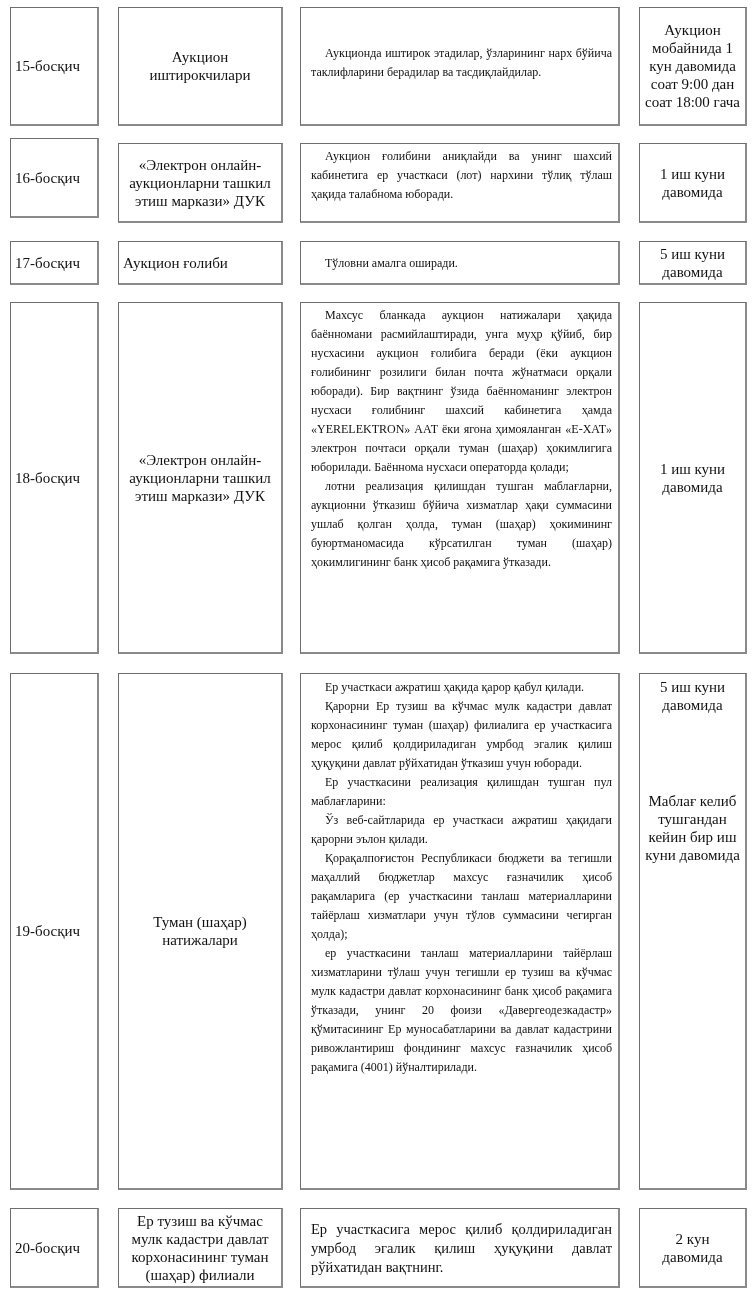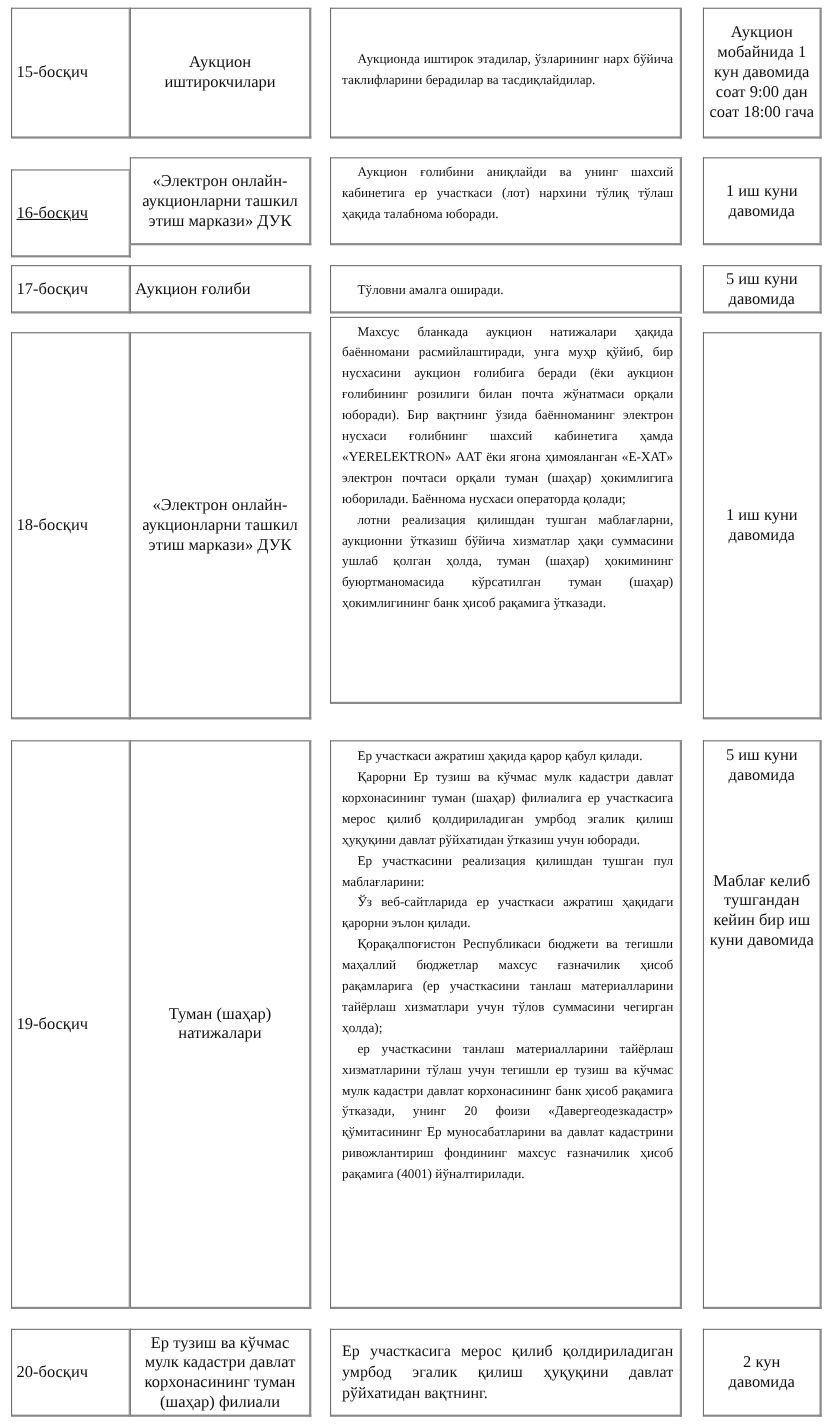--- a/index.html
+++ b/index.html
@@ -19,21 +19,21 @@
     .center {
       display: flex; align-items: center; justify-content: flex-start;
       text-align: center; font-size: 15px; line-height: 18px;
       padding: 2px 4px;
     }
     .text {
       font-size: 12px; line-height: 19px;
       text-align: justify; padding: 6px 6px 4px 10px;
     }
     .text p { margin: 0; text-indent: 14px; text-align: justify; }
-    .c1 { left: 10px; width: 109px; }
+    .c1 { left: 10px; width: 89px; }
     .c2 { left: 118px; width: 165px; }
     .c3 { left: 300px; width: 320px; }
     .c4 { left: 639px; width: 108px; }
     .dur { font-size: 15px; line-height: 18px; }
     .r20 .text { font-size: 14.5px; line-height: 19px; }
   </style>
 </head>
 <body>
 
 <div>
@@ -45,21 +45,21 @@
     </div>
   <div class="box c3 text" style="top:7px;height:119px;padding-top:36px;">
       <p>Аукционда иштирок этадилар, ўзларининг нарх бўйича таклифларини берадилар ва тасдиқлайдилар.</p>
     </div>
   <div class="box c4 center dur" style="top:7px;height:119px;">
       <span>Аукцион мобайнида 1 кун давомида соат 9:00 дан соат 18:00 гача</span>
     </div>
 </div>
 
 <div>
-  <div class="box c1 center" style="top:154px;height:80px;text-decoration:underline;">
+  <div class="box c1 center" style="top:138px;height:80px;">
       <span>16-босқич</span>
     </div>
   <div class="box c2 center" style="top:143px;height:80px;">
       <span>«Электрон онлайн-аукционларни ташкил этиш маркази» ДУК</span>
     </div>
   <div class="box c3 text" style="top:143px;height:80px;padding-top:3px;">
       <p>Аукцион ғолибини аниқлайди ва унинг шахсий кабинетига ер участкаси (лот) нархини тўлиқ тўлаш ҳақида талабнома юборади.</p>
     </div>
   <div class="box c4 center dur" style="top:143px;height:80px;">
       <span>1 иш куни давомида</span>
@@ -81,21 +81,21 @@
     </div>
 </div>
 
 <div>
   <div class="box c1 center" style="top:302px;height:352px;">
       <span>18-босқич</span>
     </div>
   <div class="box c2 center" style="top:302px;height:352px;">
       <span>«Электрон онлайн-аукционларни ташкил этиш маркази» ДУК</span>
     </div>
-  <div class="box c3 text" style="top:288px;height:352px;padding-top:3px;">
+  <div class="box c3 text" style="top:302px;height:352px;padding-top:3px;">
     <p>Махсус бланкада аукцион натижалари ҳақида баённомани расмийлаштиради, унга муҳр қўйиб, бир нусхасини аукцион ғолибига беради (ёки аукцион ғолибининг розилиги билан почта жўнатмаси орқали юборади). Бир вақтнинг ўзида баённоманинг электрон нусхаси ғолибнинг шахсий кабинетига ҳамда «YERELEKTRON» ААТ ёки ягона ҳимояланган «E-XAT» электрон почтаси орқали туман (шаҳар) ҳокимлигига юборилади. Баённома нусхаси операторда қолади;</p>
     <p>лотни реализация қилишдан тушган маблағларни, аукционни ўтказиш бўйича хизматлар ҳақи суммасини ушлаб қолган ҳолда, туман (шаҳар) ҳокимининг буюртманомасида кўрсатилган туман (шаҳар) ҳокимлигининг банк ҳисоб рақамига ўтказади.</p>
   </div>
   <div class="box c4 center dur" style="top:302px;height:352px;">
       <span>1 иш куни давомида</span>
     </div>
 </div>
 
 <div>
   <div class="box c1 center" style="top:673px;height:517px;">

